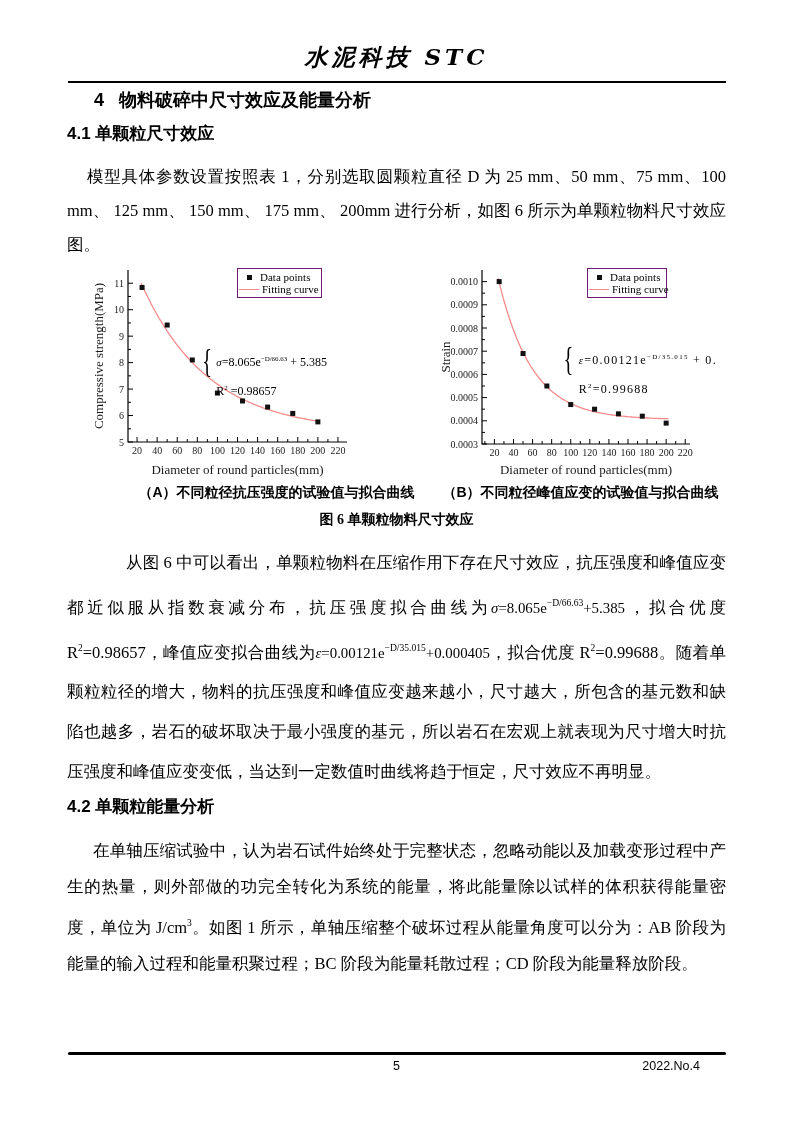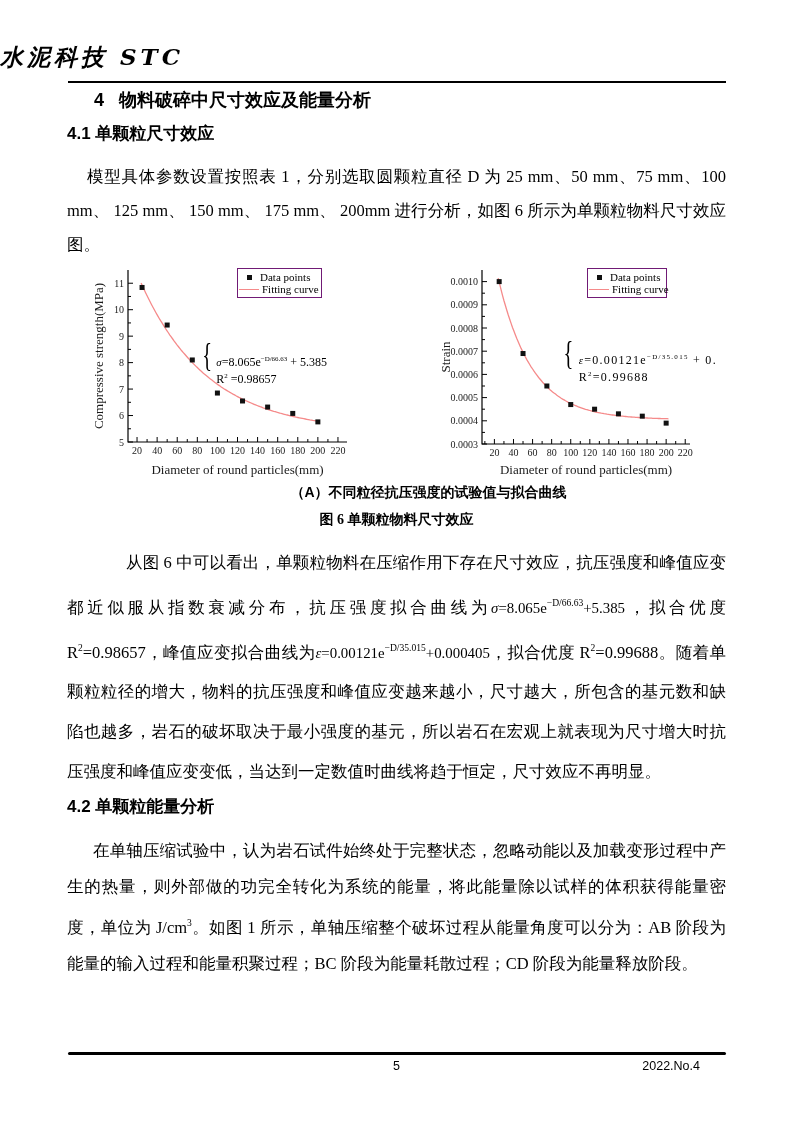--- a/index.html
+++ b/index.html
@@ -1,19 +1,19 @@
 <!DOCTYPE html>
 <html><head>
 <meta charset="utf-8">
 <style>
   html,body{margin:0;padding:0;background:#9a9a9a;}
   .page{position:relative;width:793px;height:1122px;margin:0 auto;background:#fff;
         font-family:"Liberation Serif","DejaVu Serif",serif;color:#000;overflow:hidden;}
 
-  .header-title{position:absolute;top:42px;left:0;width:100%;text-align:left;
+  .header-title{position:absolute;top:42px;left:0;width:100%;text-align:center;
     font-family:"DejaVu Serif",serif;font-style:italic;font-weight:bold;
     font-size:23px;letter-spacing:4px;}
   .header-rule{position:absolute;top:81px;left:68px;width:658px;height:0;border-top:2px solid #000;}
 
   .h1{position:absolute;top:88px;left:67px;font-family:"Liberation Sans","DejaVu Sans",sans-serif;
       font-weight:bold;font-size:18px;white-space:pre;margin-left:27px;}
   .h2{position:absolute;left:67px;font-family:"Liberation Sans","DejaVu Sans",sans-serif;
       font-weight:bold;font-size:17px;white-space:pre;text-align:center;}
   .h2-41{top:122px;}
   .h2-42{top:795px;}
@@ -34,21 +34,21 @@
   .chart svg text{font-family:"Liberation Serif","DejaVu Serif",serif;fill:#1a1a1a;}
 
   .legend{position:absolute;border:1px solid #701a75;background:#fff;
     font-size:11px;line-height:12px;padding:2px 2px 2px 0;white-space:nowrap;overflow:visible;}
   .legend-row{display:flex;align-items:center;height:12px;}
   .lm-square{width:5px;height:5px;background:#111;margin:0 8px 0 9px;flex:0 0 auto;}
   .lm-line{width:20px;height:0;border-top:1.6px solid;margin:0 3px 0 1px;flex:0 0 auto;}
 
   .equation{position:absolute;display:flex;align-items:center;font-size:12px;white-space:nowrap;}
   .eq-brace{font-size:34px;font-weight:300;transform:scaleX(.6);margin-right:1px;line-height:34px;}
-  .eq-lines{display:flex;flex-direction:column;row-gap:2px;margin-top:32px;}
+  .eq-lines{display:flex;flex-direction:column;row-gap:14px;margin-top:32px;}
   .equation sup{font-size:0.58em;}
 
   .caption-sub{position:absolute;top:484px;left:0;width:100%;display:flex;justify-content:center;
     column-gap:28px;font-family:"Liberation Sans","DejaVu Sans",sans-serif;font-weight:bold;font-size:14px;margin-left:32px;}
   .caption-main{position:absolute;top:511px;left:0;width:100%;text-align:center;
     font-family:Liberation Serif, serif;font-weight:bold;font-size:14px;}
 
   .footer-rule{position:absolute;top:1052px;left:68px;width:658px;height:3px;background:#000;border-radius:2px;}
   .footer-page{position:absolute;top:1059px;left:0;width:100%;text-align:center;
     font-family:"Liberation Sans","DejaVu Sans",sans-serif;font-size:12.5px;}
@@ -240,20 +240,21 @@
           <span class="eq-lines">
             <span><span class="var">ε</span><span>=0.00121e</span><sup>−D/35.015</sup><span> + 0.000405</span></span>
             <span><span>R</span><sup>2</sup><span>=0.99688</span></span>
           </span>
         </div>
       </div>
   </div>
 
   <div class="caption-sub">
     <span>（A）不同粒径抗压强度的试验值与拟合曲线</span>
+    <span>（B）不同粒径峰值应变的试验值与拟合曲线</span>
   </div>
   <div class="caption-main">图 6 单颗粒物料尺寸效应</div>
 
   <div class="p p2"><span>从图 6 中可以看出，单颗粒物料在压缩作用下存在尺寸效应，抗压强度和峰值应变都近似服从指数衰减分布，抗压强度拟合曲线为</span><span class="var">σ</span><span class="math">=8.065e</span><sup>−D/66.63</sup><span class="math">+5.385</span><span>，拟合优度 R</span><sup>2</sup><span>=0.98657，峰值应变拟合曲线为</span><span class="var">ε</span><span class="math">=0.00121e</span><sup>−D/35.015</sup><span class="math">+0.000405</span><span>，拟合优度 R</span><sup>2</sup><span>=0.99688。随着单颗粒粒径的增大，物料的抗压强度和峰值应变越来越小，尺寸越大，所包含的基元数和缺陷也越多，岩石的破坏取决于最小强度的基元，所以岩石在宏观上就表现为尺寸增大时抗压强度和峰值应变变低，当达到一定数值时曲线将趋于恒定，尺寸效应不再明显。</span></div>
 
   <div class="h2 h2-42">4.2 单颗粒能量分析</div>
   <div class="p p3"><span>在单轴压缩试验中，认为岩石试件始终处于完整状态，忽略动能以及加载变形过程中产生的热量，则外部做的功完全转化为系统的能量，将此能量除以试样的体积获得能量密度，单位为 J/cm</span><sup>3</sup><span>。如图 1 所示，单轴压缩整个破坏过程从能量角度可以分为：AB 阶段为能量的输入过程和能量积聚过程；BC 阶段为能量耗散过程；CD 阶段为能量释放阶段。</span></div>
 
   <div class="footer-rule"></div>
   <div class="footer-page">5</div>

